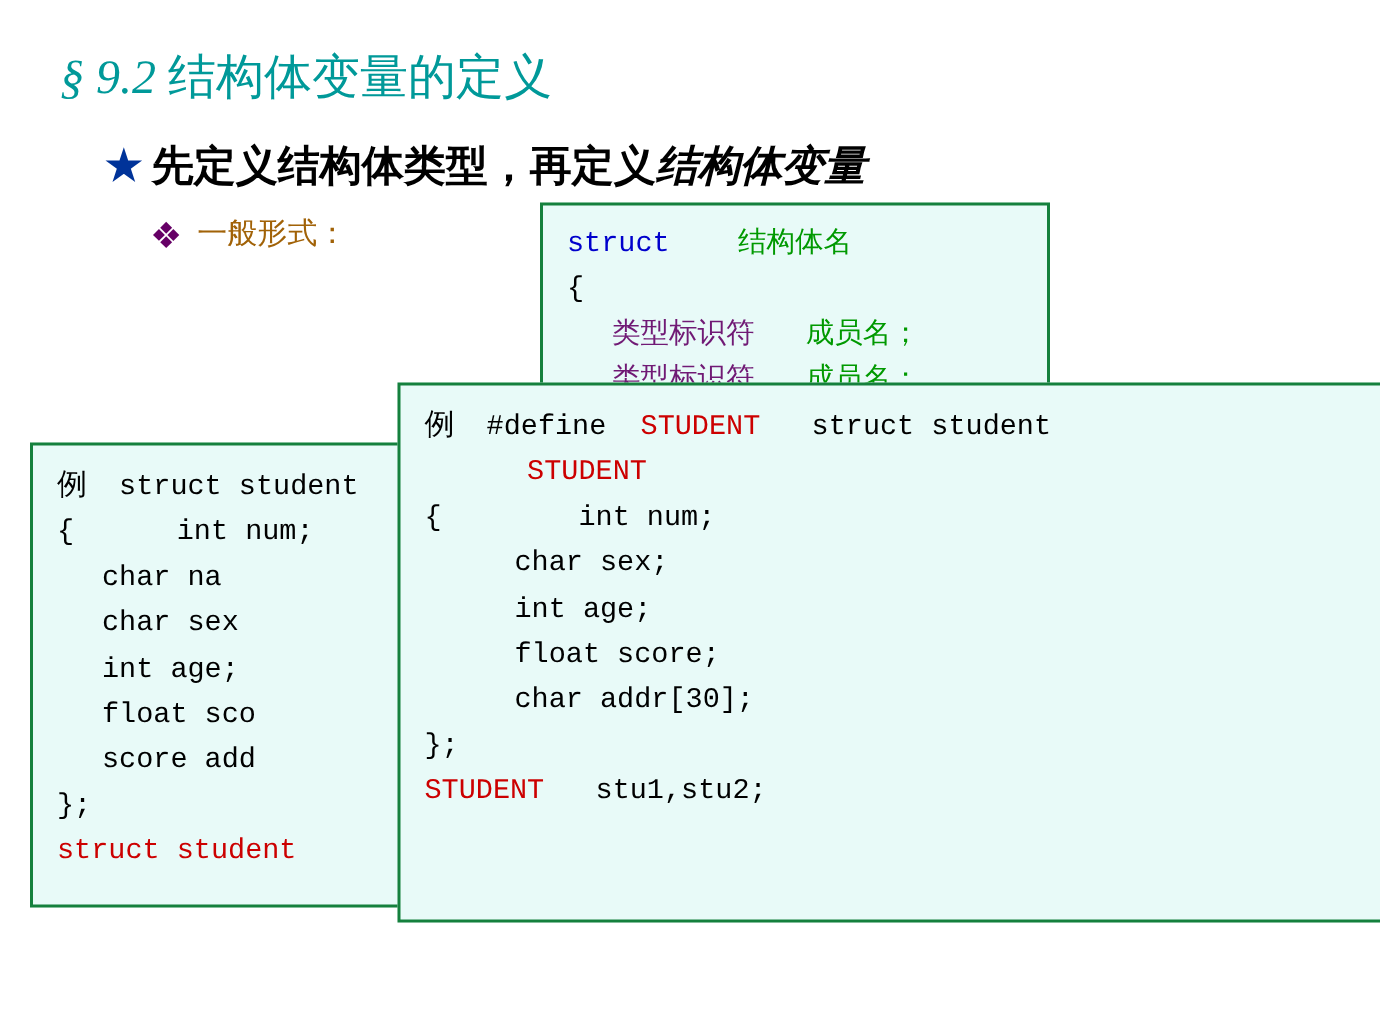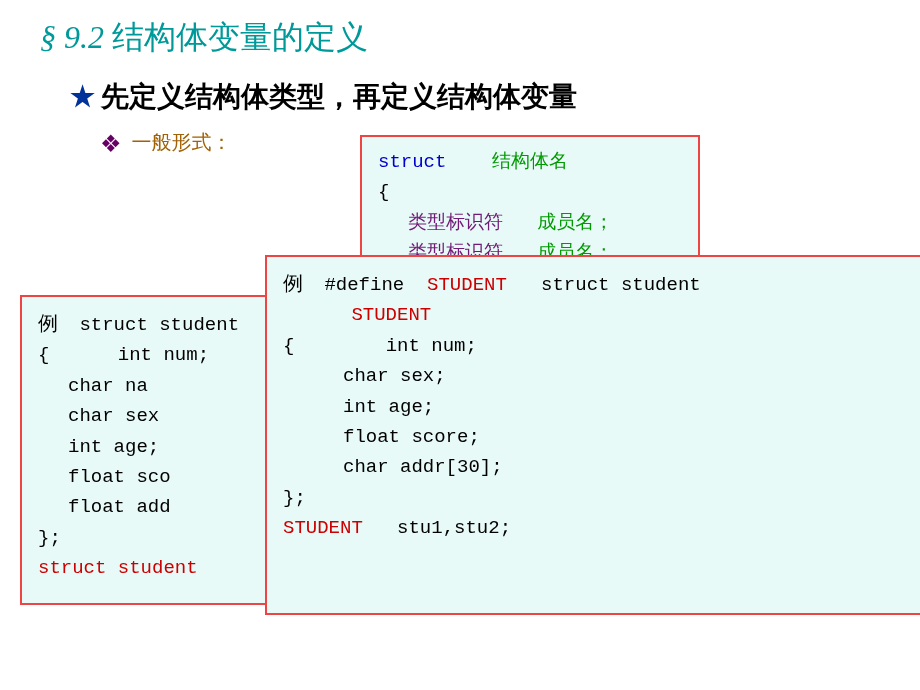--- a/index.html
+++ b/index.html
@@ -9,21 +9,21 @@
       background: white;
       font-family: "SimSun", "STSong", serif;
       position: relative;
       overflow: hidden;
     }
 
     .page {
       width: 920px;
       height: 690px;
       position: relative;
-      padding: 16px 40px;
+      padding: 30px 40px;
     }
 
     .section-title {
       font-size: 32px;
       color: #009999;
       margin-bottom: 18px;
       font-weight: normal;
     }
     .section-title .section-num {
       font-style: italic;
@@ -35,20 +35,21 @@
       color: #000;
       margin-bottom: 12px;
       padding-left: 30px;
     }
     .subtitle .star {
       color: #003399;
       margin-right: 6px;
     }
     .subtitle .bold-text {
       font-weight: bold;
+      font-style: italic;
     }
 
     .general-form-row {
       display: flex;
       align-items: flex-start;
       padding-left: 60px;
       margin-bottom: 10px;
       position: relative;
     }
 
@@ -63,21 +64,21 @@
       font-size: 20px;
       color: #a16207;
       line-height: 1.4;
       margin-right: 20px;
       white-space: nowrap;
     }
 
     
     .code-box {
       background: #e8faf8;
-      border: 2px solid #ef4444;
+      border: 2px solid #15803d;
       padding: 10px 16px;
       font-family: "Courier New", monospace;
       font-size: 18px;
       position: absolute;
     }
 
     
     .syntax-box {
       top: 135px;
       left: 360px;
@@ -176,21 +177,21 @@
     <div class="code-line indent-1">
       <span class="black">char sex</span>
     </div>
     <div class="code-line indent-1">
       <span class="black">int age;</span>
     </div>
     <div class="code-line indent-1">
       <span class="black">float sco</span>
     </div>
     <div class="code-line indent-1">
-      <span class="black">float add</span>
+      <span class="black">score add</span>
     </div>
     <div class="code-line">
       <span class="black">};</span>
     </div>
     <div class="code-line">
       <span class="red">struct student</span>
     </div>
   </div>
 
   <div class="code-box main-example-box">

